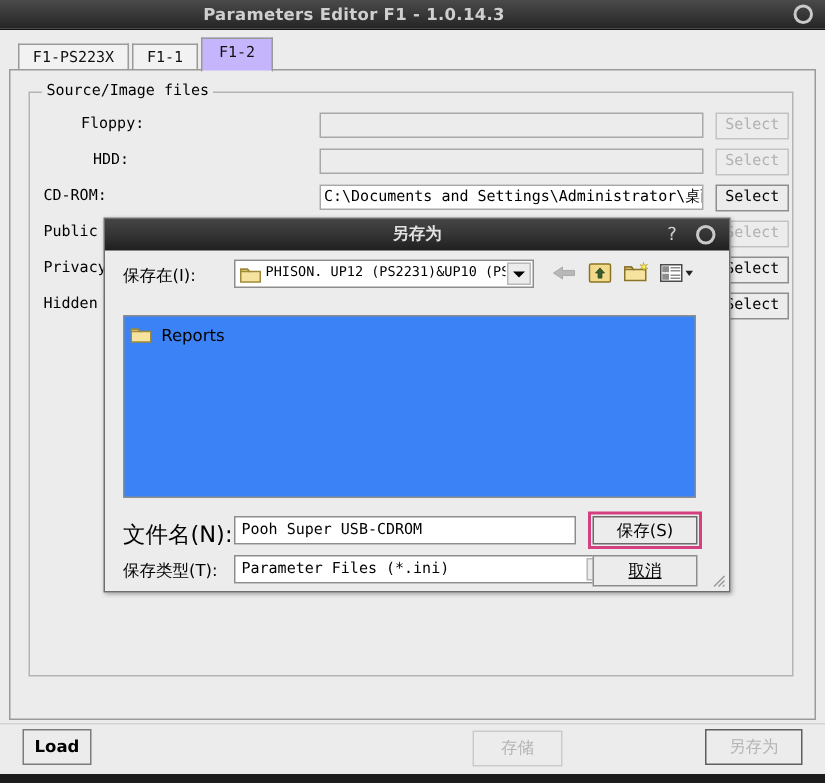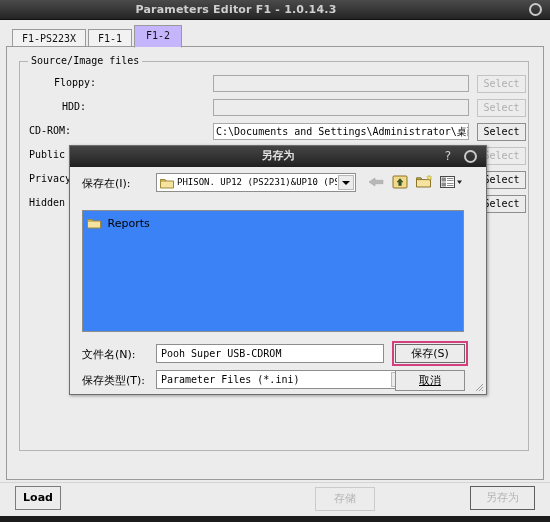--- a/index.html
+++ b/index.html
@@ -319,21 +319,21 @@
     color: #000;
     white-space: nowrap;
   }
   #file-item .folder-ico { position: relative; top: 2px; margin-right: 3px; }
 
   
   #fname-label {
     position: absolute;
     left: 12px; top: 201px;
     font-family: "DejaVu Sans", sans-serif;
-    font-size: 11px;
+    font-size: 15px;
     color: #000;
     white-space: nowrap;
   }
   #fname-input {
     position: absolute;
     left: 86px; top: 198px;
     width: 228px; height: 19px;
     background: #ffffff;
     border: 1px solid #8d8d8d;
     box-sizing: border-box;

